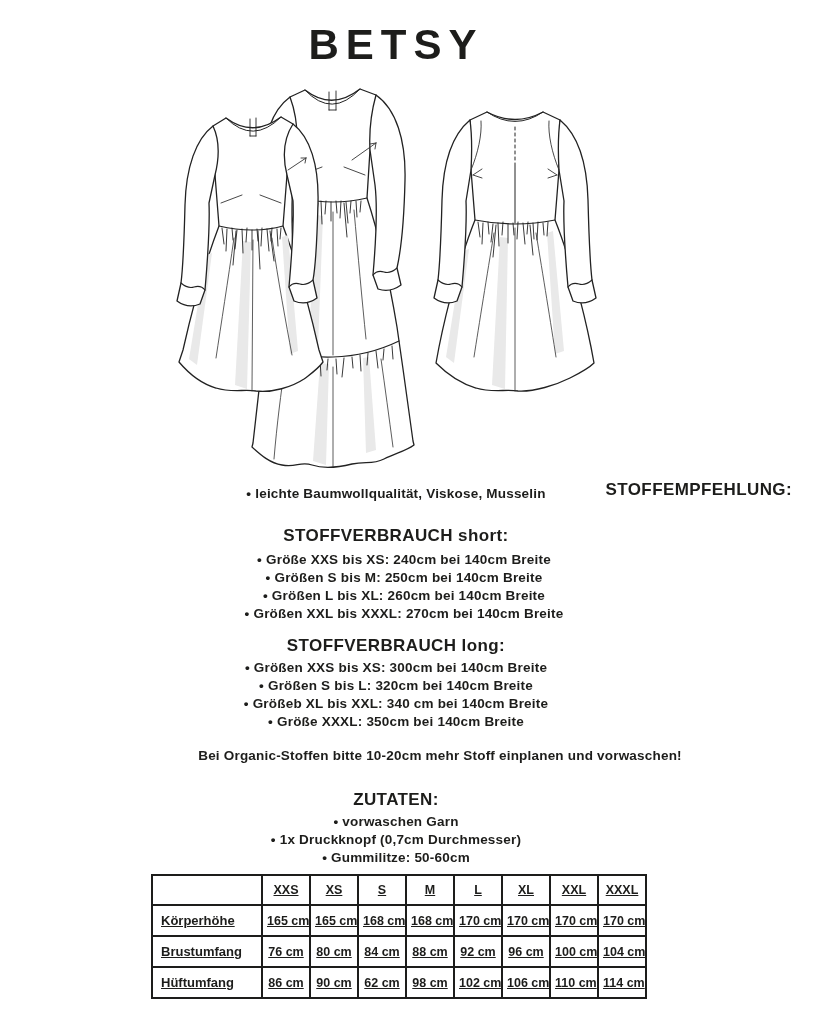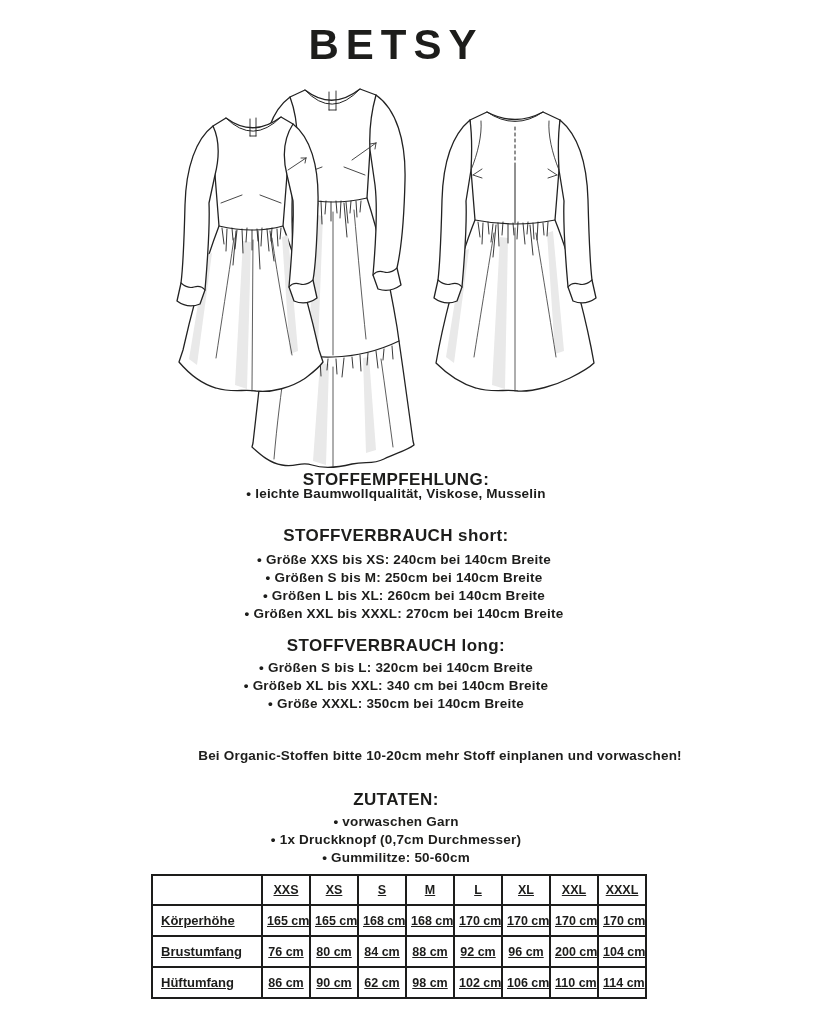--- a/index.html
+++ b/index.html
@@ -10,21 +10,21 @@
   .centercol{position:absolute;left:0;width:792px;text-align:center;}
   .title{
     top:24px;font-size:42px;font-weight:bold;letter-spacing:7px;line-height:1;
   }
   .drawings{position:absolute;left:0;top:75px;width:840px;height:395px;}
   .sec-heading{
     font-size:17px;font-weight:bold;letter-spacing:.4px;line-height:20px;
   }
   .sec-items .line{font-size:13.5px;font-weight:bold;line-height:18px;letter-spacing:.2px;}
   .note{font-size:13.5px;font-weight:bold;line-height:18px;letter-spacing:.2px;padding-left:44px;}
-  .h-stoffempfehlung{top:470px;}
+  .h-stoffempfehlung{top:480px;text-align:right;}
   .i-stoffempfehlung{top:485px;}
   .h-verbrauch-short{top:526px;}
   .i-verbrauch-short{top:551px;padding-left:8px;}
   .h-verbrauch-long{top:636px;}
   .i-verbrauch-long{top:659px;}
   .note{top:747px;}
   .h-zutaten{top:790px;}
   .i-zutaten{top:813px;}
   table.sizes{
     position:absolute;left:151px;top:874px;border-collapse:collapse;table-layout:fixed;
@@ -183,20 +183,21 @@
   <div class="centercol sec-heading h-verbrauch-short">STOFFVERBRAUCH short:</div>
   <div class="centercol sec-items i-verbrauch-short">
     <div class="line">• Größe XXS bis XS: 240cm bei 140cm Breite</div>
     <div class="line">• Größen S bis M: 250cm bei 140cm Breite</div>
     <div class="line">• Größen L bis XL: 260cm bei 140cm Breite</div>
     <div class="line">• Größen XXL bis XXXL: 270cm bei 140cm Breite</div>
   </div>
 
   <div class="centercol sec-heading h-verbrauch-long">STOFFVERBRAUCH long:</div>
   <div class="centercol sec-items i-verbrauch-long">
+    <div class="line">• Größen XXS bis XS: 300cm bei 140cm Breite</div>
     <div class="line">• Größen S bis L: 320cm bei 140cm Breite</div>
     <div class="line">• Größeb XL bis XXL: 340 cm bei 140cm Breite</div>
     <div class="line">• Größe XXXL: 350cm bei 140cm Breite</div>
   </div>
 
   <div class="centercol note">Bei Organic-Stoffen bitte 10-20cm mehr Stoff einplanen und vorwaschen!</div>
 
   <div class="centercol sec-heading h-zutaten">ZUTATEN:</div>
   <div class="centercol sec-items i-zutaten">
     <div class="line">• vorwaschen Garn</div>
@@ -242,21 +243,21 @@
         <td>170 cm</td>
       </tr>
       <tr>
         <td class="rowlabel">Brustumfang</td>
         <td>76 cm</td>
         <td>80 cm</td>
         <td>84 cm</td>
         <td>88 cm</td>
         <td>92 cm</td>
         <td>96 cm</td>
-        <td>200 cm</td>
+        <td>100 cm</td>
         <td>104 cm</td>
       </tr>
       <tr>
         <td class="rowlabel">Hüftumfang</td>
         <td>86 cm</td>
         <td>90 cm</td>
         <td>62 cm</td>
         <td>98 cm</td>
         <td>102 cm</td>
         <td>106 cm</td>

